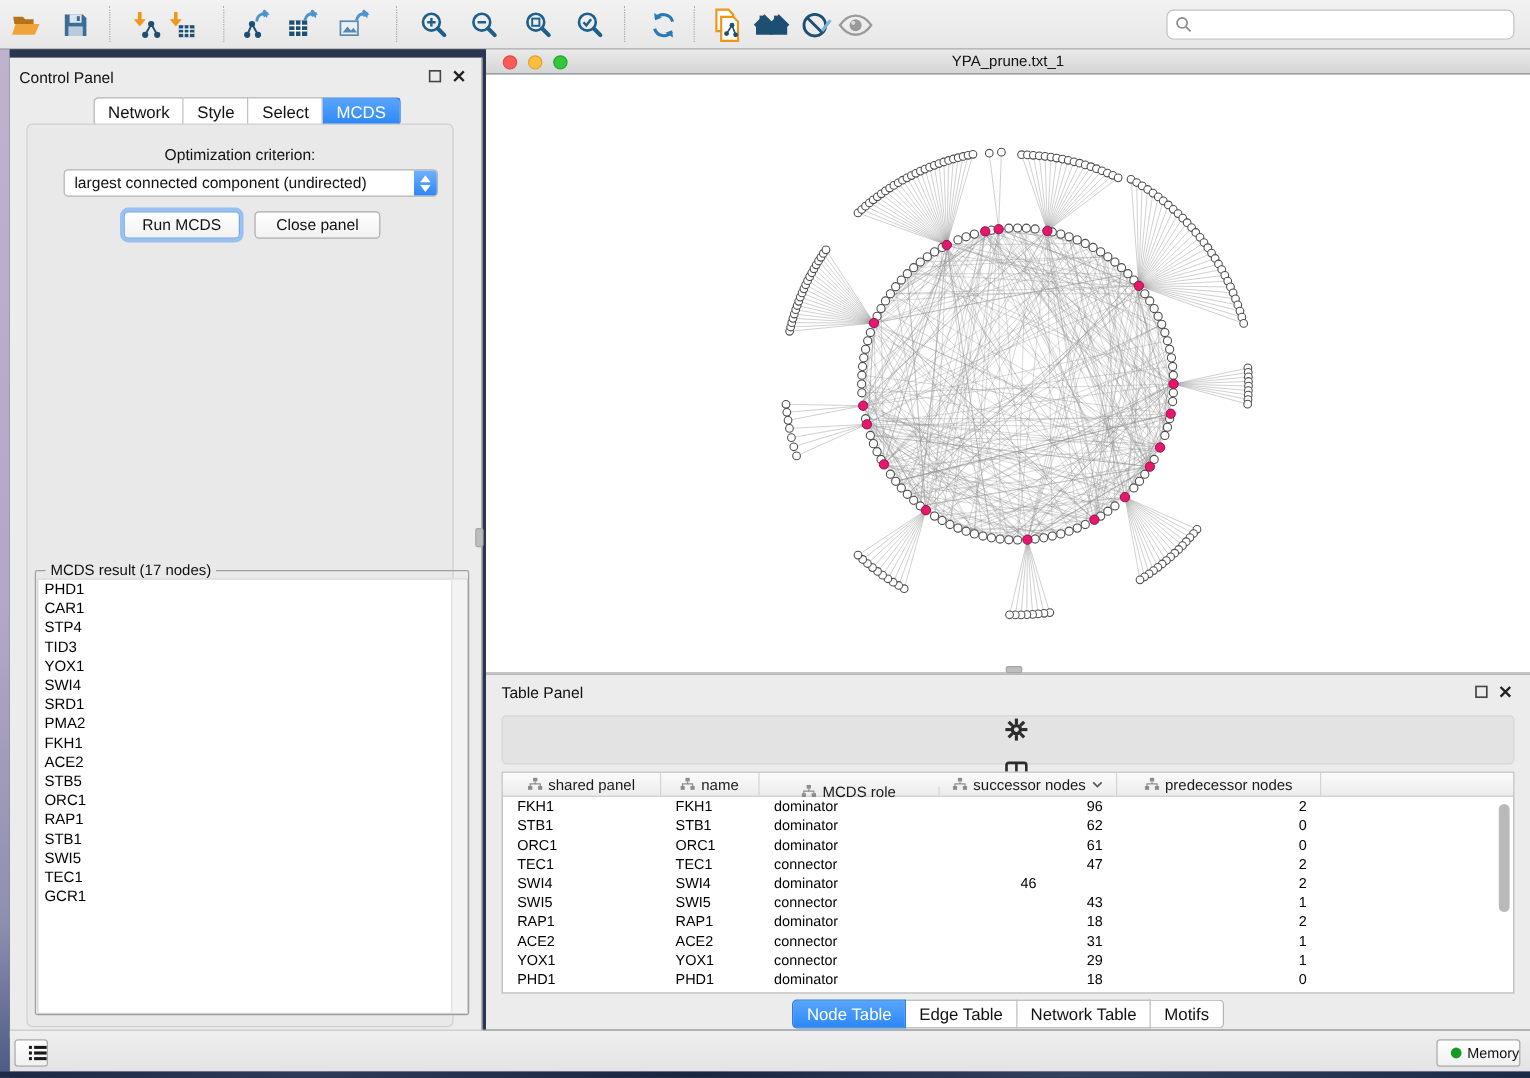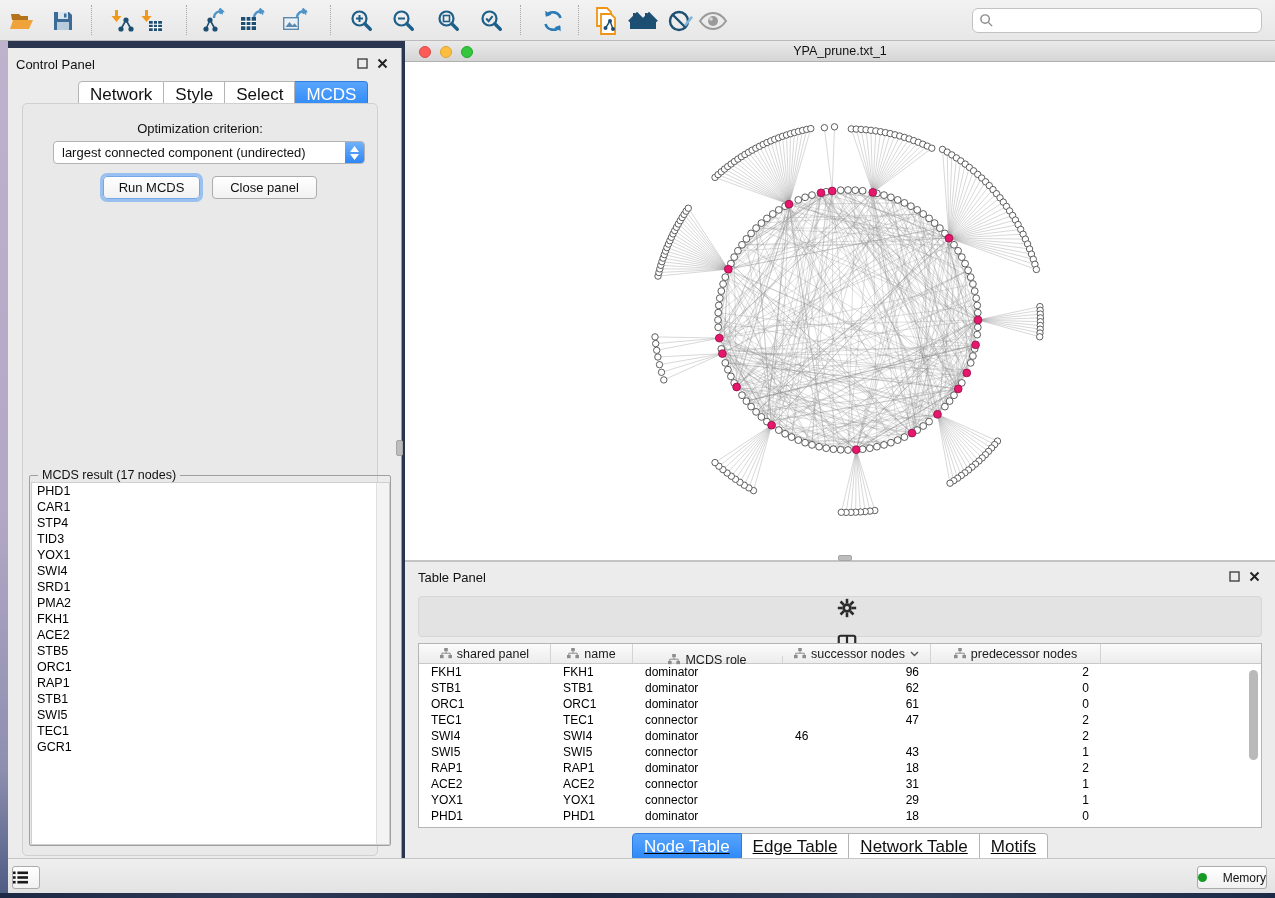--- a/index.html
+++ b/index.html
@@ -25,21 +25,21 @@
     font-family:"Liberation Sans",sans-serif; background:transparent; }
   
   #control-panel { left:8px; top:48px; width:394px; height:817px; background:#ececec;
     border-right:1px solid #9e9e9e; }
   .panel-title { font-size:13px; color:#111; }
   .panel-btns { position:absolute; display:flex; gap:7px; }
   .panel-btn { width:13px; height:13px; display:flex; align-items:center;
     justify-content:center; cursor:pointer; }
   .seg { display:flex; }
   .seg .tab { background:#fff; border:1px solid #b4b4b4; border-left:none;
-    font-size:17px; color:#111; padding:3px 11px; cursor:pointer; white-space:nowrap; }
+    font-size:14px; color:#111; padding:3px 11px; cursor:pointer; white-space:nowrap; }
   .seg .tab:first-child { border-left:1px solid #b4b4b4; border-radius:4px 0 0 4px; }
   .seg .tab:last-child { border-radius:0 4px 4px 0; }
   .seg .tab.sel { background:linear-gradient(#59a5fd,#2c88f6); color:#fff;
     border-color:#2d7de0; }
   #cp-inner { position:absolute; left:14px; top:55px; width:356px; height:753px;
     background:#e9e9e9; border:1px solid #d0d0d0; border-radius:5px; }
   #opt-label { position:absolute; left:0; top:17px; width:100%; text-align:center;
     font-size:13px; color:#111; }
   #criterion-select { position:absolute; left:30px; top:37px; width:312px; height:23px;
     background:#fff; border:1px solid #b3b3b3; border-radius:4px; display:flex;
@@ -84,27 +84,27 @@
   #nt-header { display:flex; height:20px;
     background:linear-gradient(#fbfbfb,#ececec); border-bottom:1px solid #c9c9c9; }
   .th { display:flex; align-items:center; justify-content:center; gap:5px;
     border-right:1px solid #d4d4d4; font-size:12.5px; color:#1a1a1a; cursor:pointer; }
   .nt-row { display:flex; height:16px; cursor:default; }
   .td { font-size:12px; color:#000; line-height:16px; padding:0 12px;
     white-space:nowrap; overflow:hidden; }
   #nt-scroll { position:absolute; right:3px; top:26px; width:9px; height:90px;
     background:#b9b9b9; border-radius:5px; }
   #tp-tabs { position:absolute; left:0; top:271px; width:870px; display:flex;
-    justify-content:center;text-decoration:underline; }
+    justify-content:center; }
   
   #status-bar { left:8px; top:858px; width:1267px; height:35px;
     background:linear-gradient(#efefef,#e3e3e3); border-top:1px solid #c6c6c6; }
   .sb-btn { position:absolute; top:7px; height:23px;
     background:linear-gradient(#fff,#f0f0f0); border:1px solid #ababab;
-    border-radius:3px; display:flex; align-items:center; justify-content:space-between;
+    border-radius:3px; display:flex; align-items:center; justify-content:flex-end;
     gap:5px; cursor:pointer; font-size:12px; color:#111; }
   #vsplit-grip { left:396px; top:440px; width:7px; height:16px; }
   #hsplit-grip { left:838px; top:555px; width:14px; height:6px; }
   svg { display:block; }
 </style>
 </head>
 <body>
 
 <div id="toolbar" class="abs">
   <span class="tb-icon" style="left:7px">
@@ -731,21 +731,21 @@
           <div class="td" style="width: 132px; text-align: left;">TEC1</div>
           <div class="td" style="width: 82px; text-align: left;">TEC1</div>
           <div class="td" style="width: 150px; text-align: left;">connector</div>
           <div class="td" style="width: 148px; text-align: right;">47</div>
           <div class="td" style="width: 170px; text-align: right;">2</div>
         </div>
         <div class="nt-row">
           <div class="td" style="width: 132px; text-align: left;">SWI4</div>
           <div class="td" style="width: 82px; text-align: left;">SWI4</div>
           <div class="td" style="width: 150px; text-align: left;">dominator</div>
-          <div class="td" style="width: 148px; text-align: left;">46</div>
+          <div class="td" style="width: 148px; text-align: center;">46</div>
           <div class="td" style="width: 170px; text-align: right;">2</div>
         </div>
         <div class="nt-row">
           <div class="td" style="width: 132px; text-align: left;">SWI5</div>
           <div class="td" style="width: 82px; text-align: left;">SWI5</div>
           <div class="td" style="width: 150px; text-align: left;">connector</div>
           <div class="td" style="width: 148px; text-align: right;">43</div>
           <div class="td" style="width: 170px; text-align: right;">1</div>
         </div>
         <div class="nt-row">

